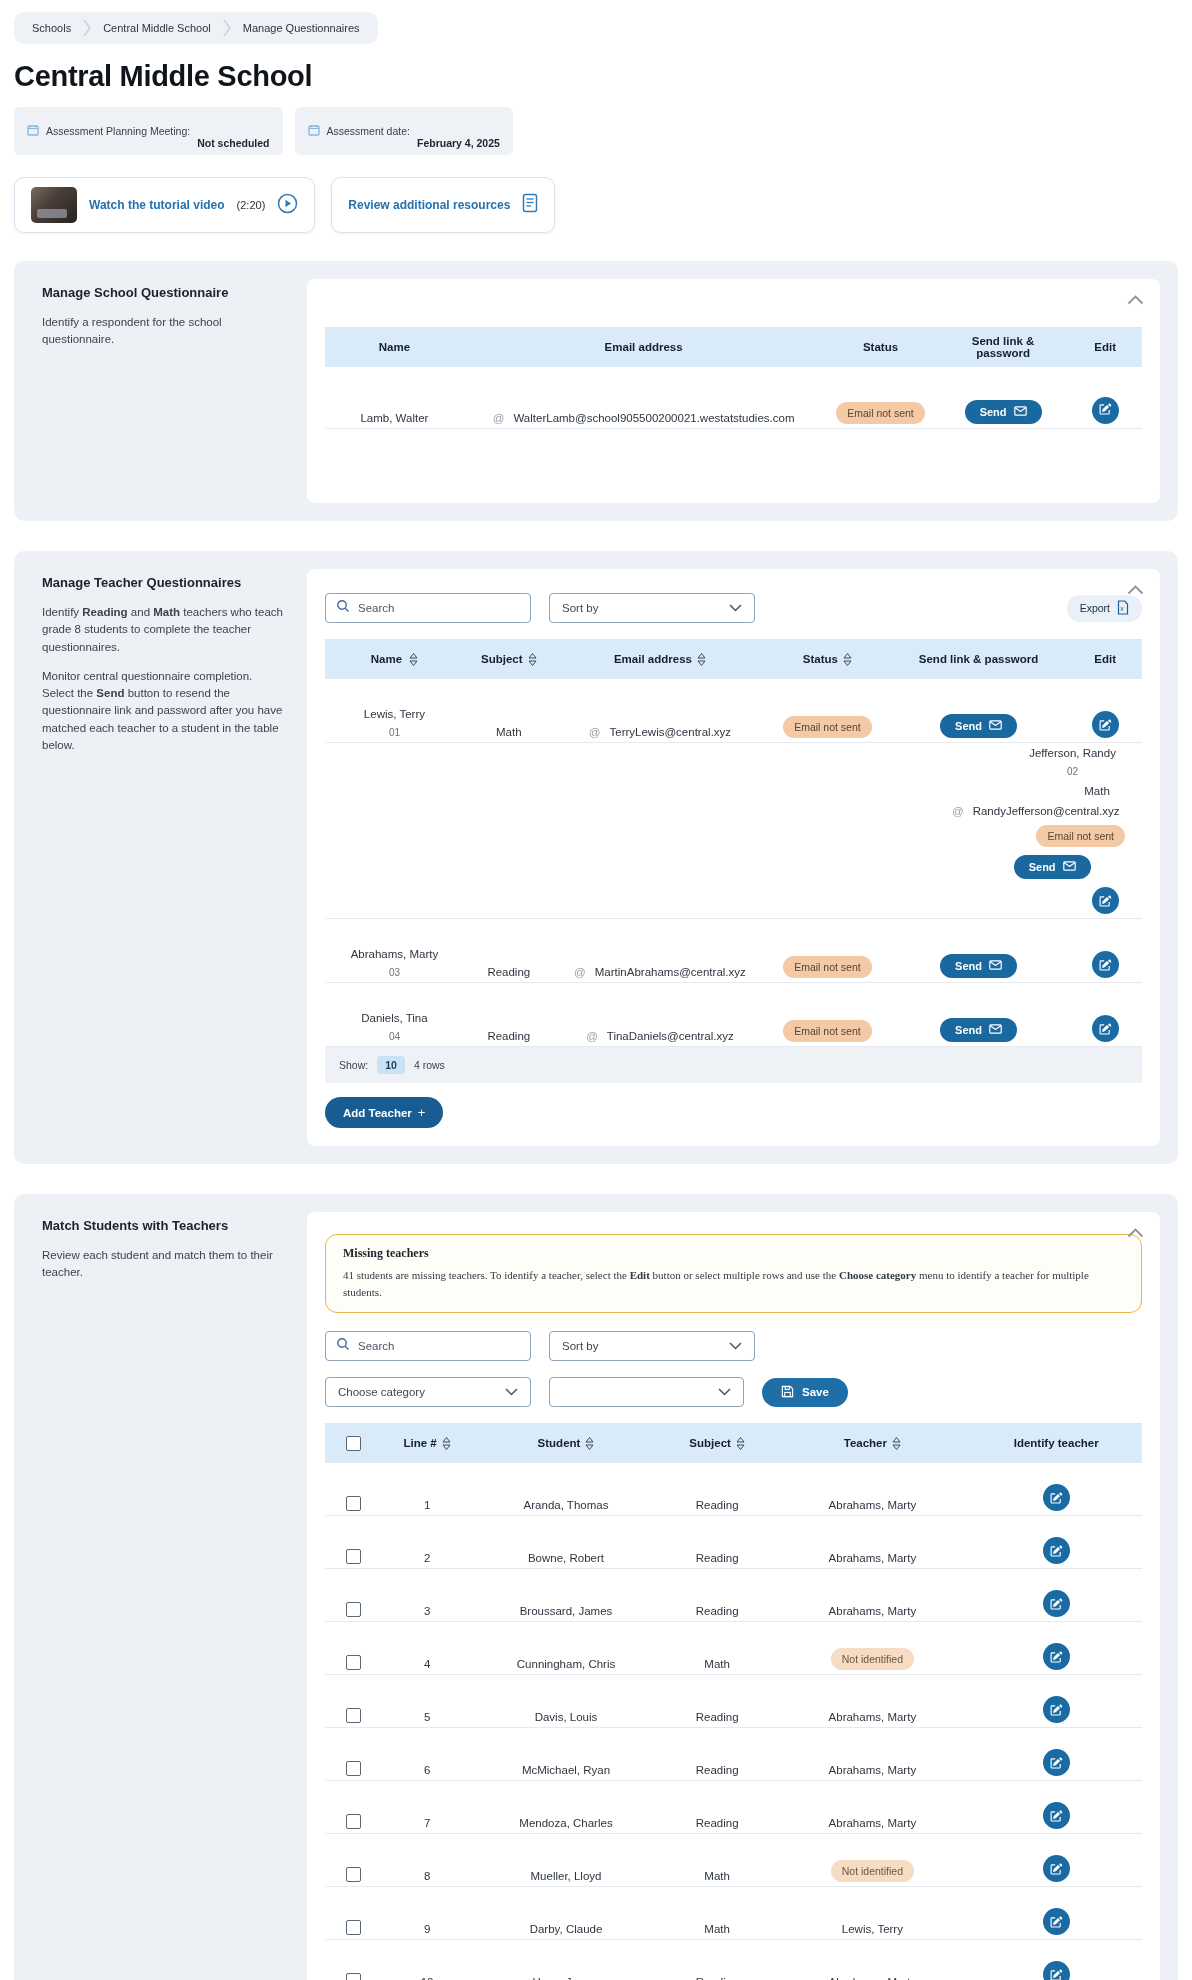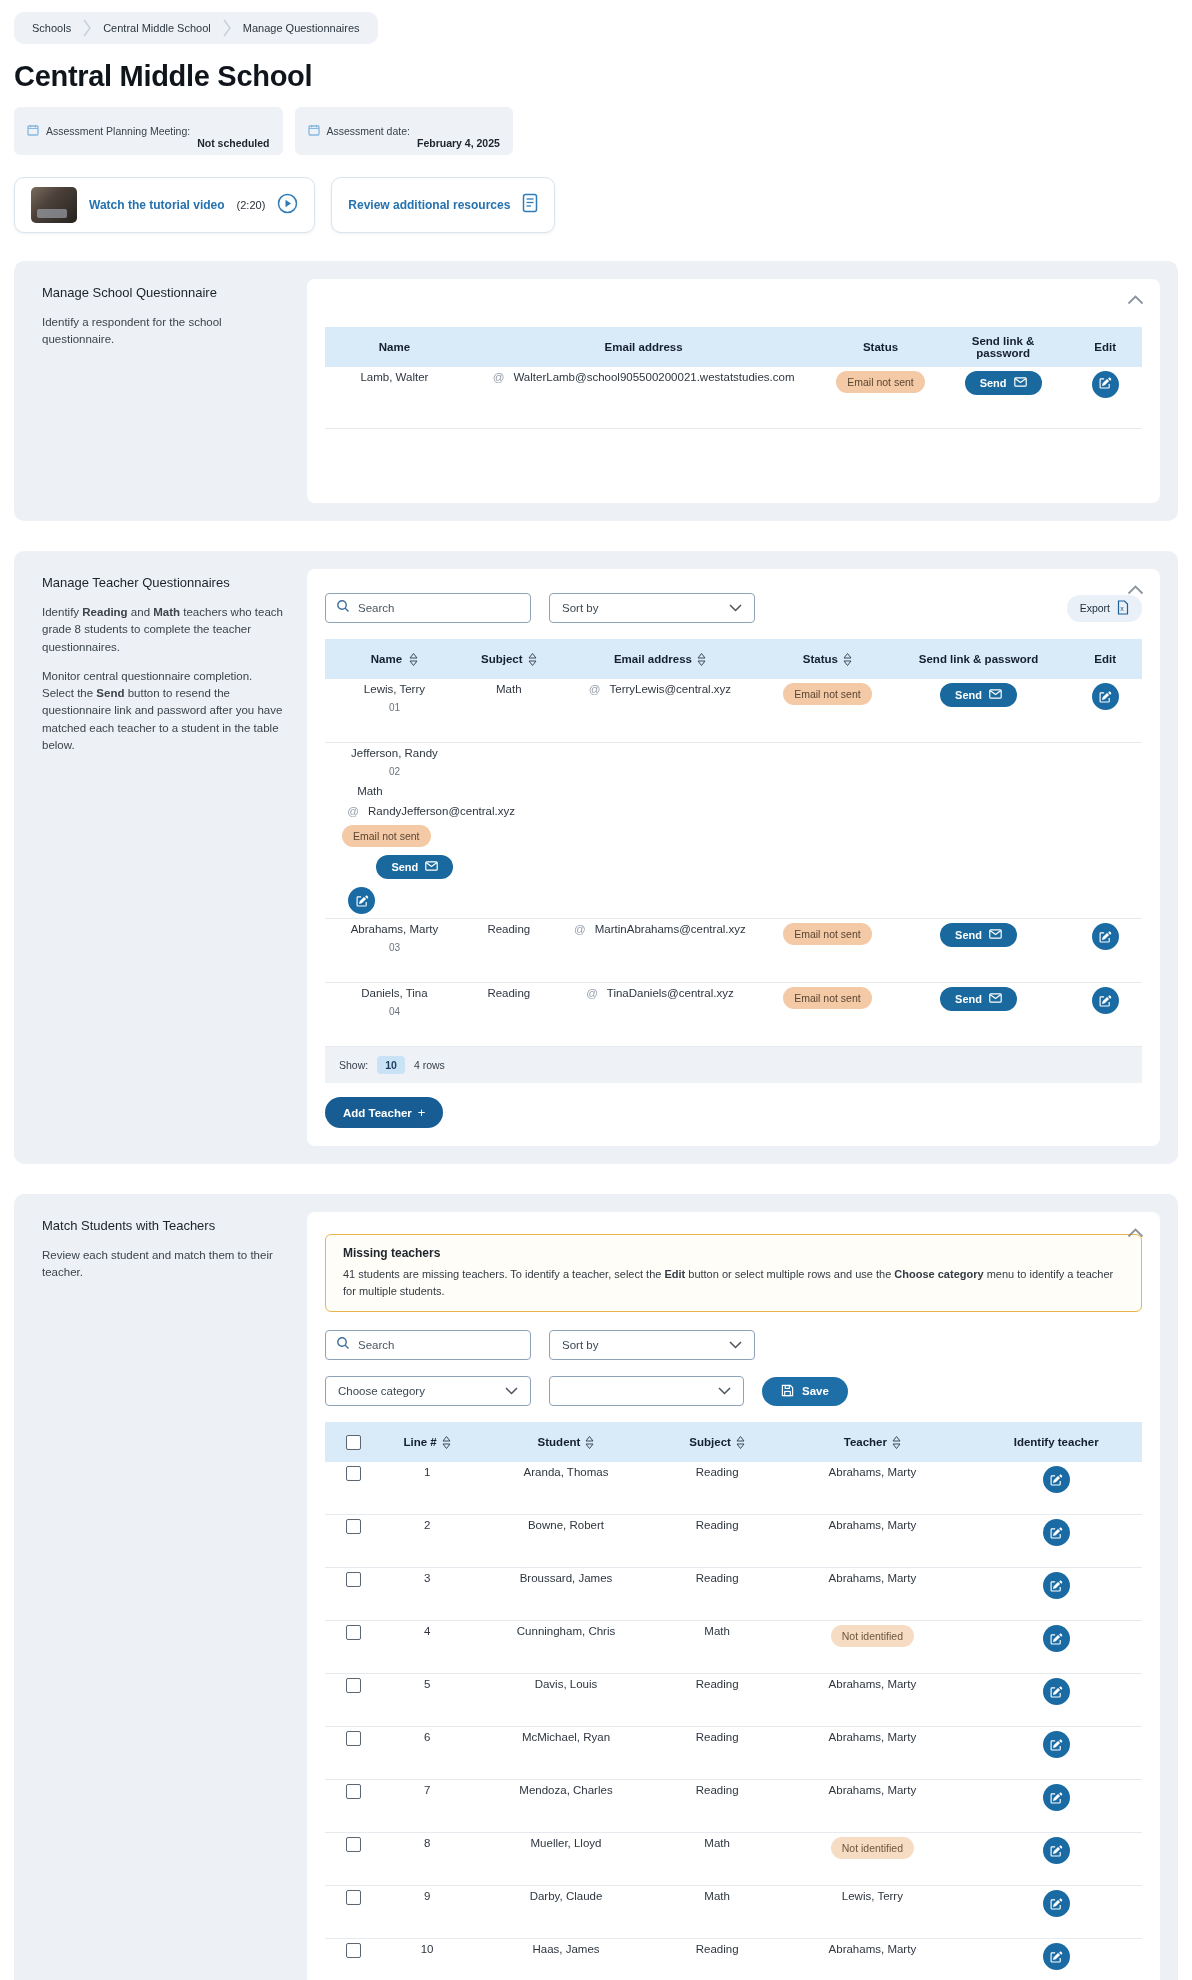--- a/index.html
+++ b/index.html
@@ -22,31 +22,31 @@
   .cards-row { display:flex; gap:16px; margin-bottom:28px; }
   .res-card { display:flex; align-items:center; gap:12px; background:#fff; border:1px solid #d9e4ef; border-radius:10px; padding:9px 16px; box-shadow:0 1px 3px rgba(30,60,90,.08); cursor:pointer; }
   .thumb { width:46px; height:36px; border-radius:5px; background:linear-gradient(135deg,#7a6a5c 0%,#4a4039 40%,#26221e 100%); position:relative; overflow:hidden; }
   .thumb::after { content:""; position:absolute; left:6px; bottom:5px; width:30px; height:9px; background:#9aa0a8; border-radius:2px; opacity:.7; }
   .res-label { font-size:12px; font-weight:600; color:#2472b0; }
   .res-extra { font-size:11px; color:#2b333c; }
 
   
   .section { display:flex; gap:20px; background:#edf1f6; border-radius:10px; padding:18px; margin-bottom:30px; }
   .section-left { width:255px; flex-shrink:0; padding:6px 2px 0 10px; }
-  .section-left h2 { font-size:13px; font-weight:400; color:#1b222b; margin-bottom:14px; }
+  .section-left h2 { font-size:13px; font-weight:700; color:#1b222b; margin-bottom:14px; }
   .section-left p { font-size:11.5px; line-height:1.5; color:#3c434b; margin-bottom:12px; }
   .panel { flex:1; background:#fff; border-radius:8px; padding:14px 18px 18px; position:relative; }
   .collapse { position:absolute; top:12px; right:16px; cursor:pointer; }
 
   
   .tbl { margin-top:34px; }
   .t-head { display:flex; background:#d9eaf9; align-items:center; min-height:40px; }
   .t-cell { display:flex; align-items:center; justify-content:center; text-align:center; gap:5px; padding:4px 6px; font-size:11.5px; }
   .t-head .t-cell { font-weight:700; color:#15202c; }
-  .t-row { display:flex; align-items:flex-start; border-bottom:1px solid #e6eaef; }
+  .t-row { display:flex; align-items:flex-end; border-bottom:1px solid #e6eaef; }
   .sort-icon svg { display:block; }
 
   
   .sc-name{width:17%;} .sc-email{width:44%;} .sc-status{width:14%;} .sc-send{width:16%;} .sc-edit{width:9%;}
   .tc-name{width:17%; flex-direction:column; gap:7px;} .t-head .tc-name{flex-direction:row;}
   .tc-subj{width:11%;} .tc-email{width:26%;} .tc-status{width:15%;} .tc-send{width:22%;} .tc-edit{width:9%;}
   .mc-cb{width:7%;} .mc-line{width:11%;} .mc-student{width:23%;} .mc-subj{width:14%;} .mc-teacher{width:24%;} .mc-edit{width:21%;}
 
   .t-row .t-cell { color:#2e3640; }
   .row-line-num { font-size:10px; color:#6a737d; }
@@ -75,21 +75,21 @@
   .size-link { color:#2e74ad; cursor:pointer; }
   .pager { margin-left:auto; display:flex; align-items:center; gap:10px; font-size:10.5px; }
   .page-num { color:#2e74ad; cursor:pointer; }
   .page-num.active { background:#c9e2f6; color:#1d3c5e; border-radius:4px; padding:3px 7px; }
   .pg-arrow { cursor:pointer; display:flex; align-items:center; }
 
   .add-btn { margin-top:14px; display:inline-flex; align-items:center; gap:6px; background:#175d94; color:#fff; border:none; border-radius:16px; padding:8px 18px; font-size:11.5px; font-weight:700; cursor:pointer; font-family:inherit; }
   .plus-glyph { font-size:13px; font-weight:400; }
 
   
-  .warning { border:1px solid #e7b54c; background:#fffdf7; border-radius:6px; padding:11px 17px; margin:8px 0 18px; }
+  .warning { border:1px solid #e7b54c; background:#fffdf7; border-radius:12px; padding:11px 17px; margin:8px 0 18px;font-family:Liberation Serif, serif; }
   .warning h3 { font-size:12px; color:#1d242c; margin-bottom:6px; }
   .warning p { font-size:11px; line-height:1.55; color:#333b44; }
 
   .checkbox { width:15px; height:15px; border:1.5px solid #5b6673; border-radius:2px; background:#fff; cursor:pointer; }
 
   
   .footer-bar { height:20px; background:#15639b; margin-top:36px; }
 </style>
 </head>
 <body>

